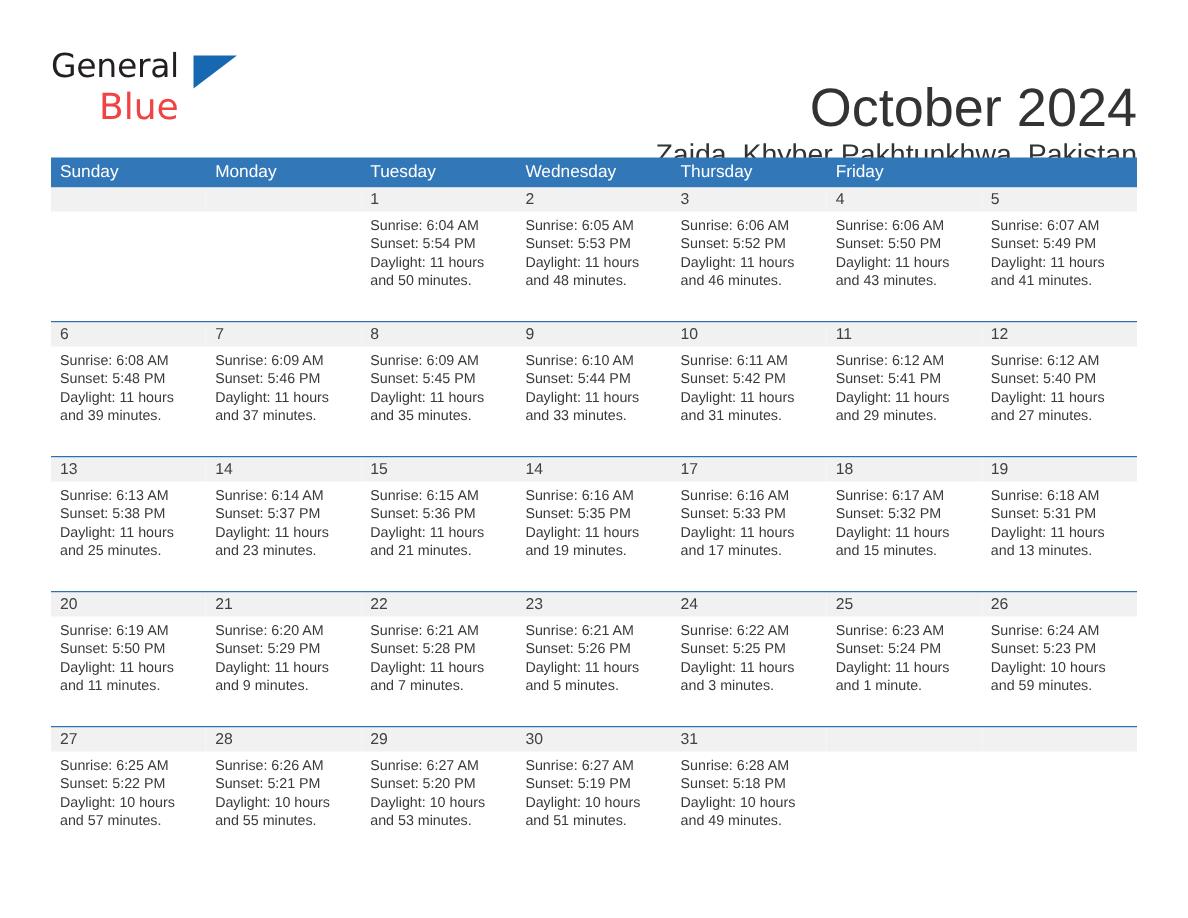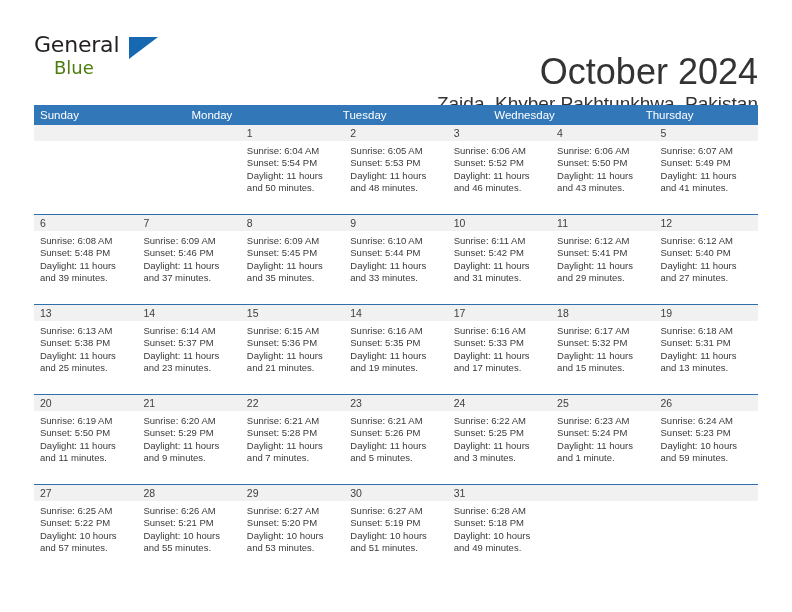--- a/index.html
+++ b/index.html
@@ -44,25 +44,25 @@
     position: relative;
     font-size: 22px;
     letter-spacing: -0.2px;
     color: #231f20;
     font-family: "DejaVu Sans", sans-serif;
     font-weight: 400;
     height: 24px;
   }
   .brand-line2 {
     display: block;
-    font-size: 18px;
-    color: #4d7c0f;
+    font-size: 24px;
+    color: #ef4444;
     font-family: "DejaVu Sans", sans-serif;
     font-weight: 400;
-    margin-left: 20px;
+    margin-left: 32px;
     margin-top: 1px;
     height: 24px;
   }
   .brand-triangle {
     position: absolute;
     left: 95px;
     top: 3px;
     width: 0;
     height: 0;
     border-left: 29px solid #1668b0;
@@ -95,21 +95,20 @@
   
   .calendar {
     position: absolute;
     left: 34px;
     top: 105px;
     width: 724px;
   }
   .cal-row {
     display: flex;
     width: 100%;
-    gap: 48px;
   }
   .cal-head {
     background: #3278b9;
     height: 20px;
   }
   .cal-head .cell {
     color: #ffffff;
     font-size: 11.5px;
     line-height: 20px;
     padding-left: 6px;

